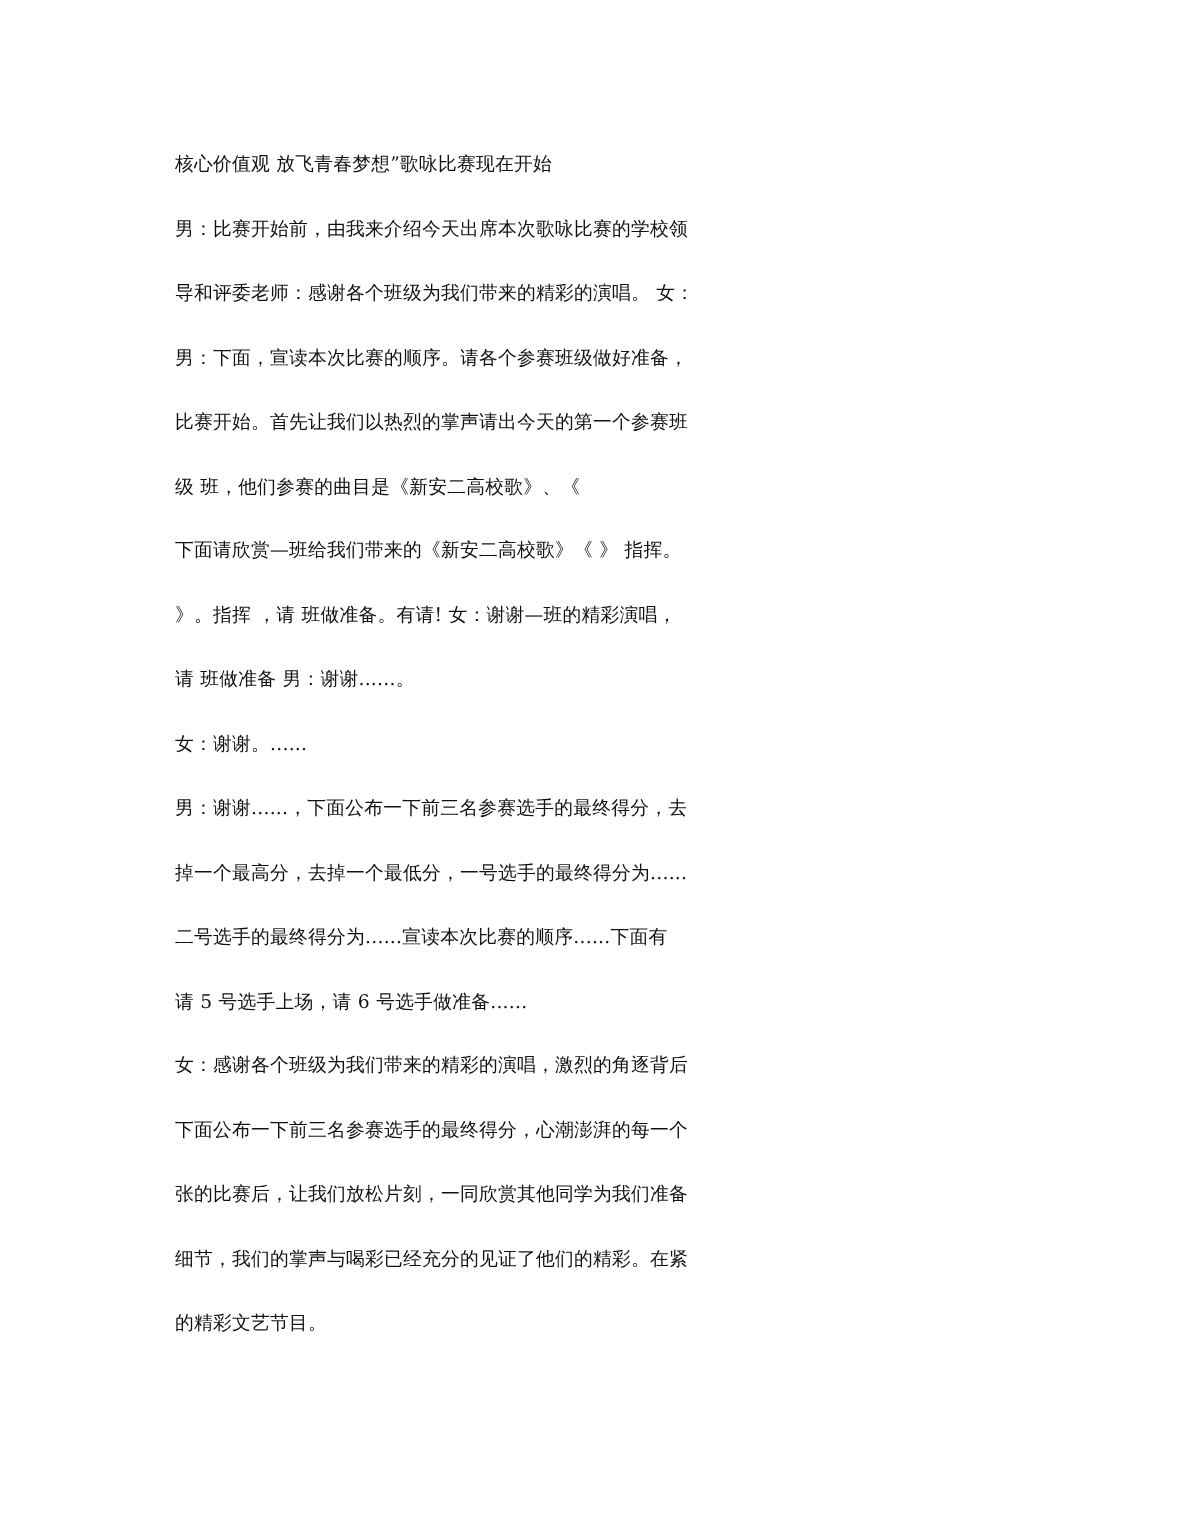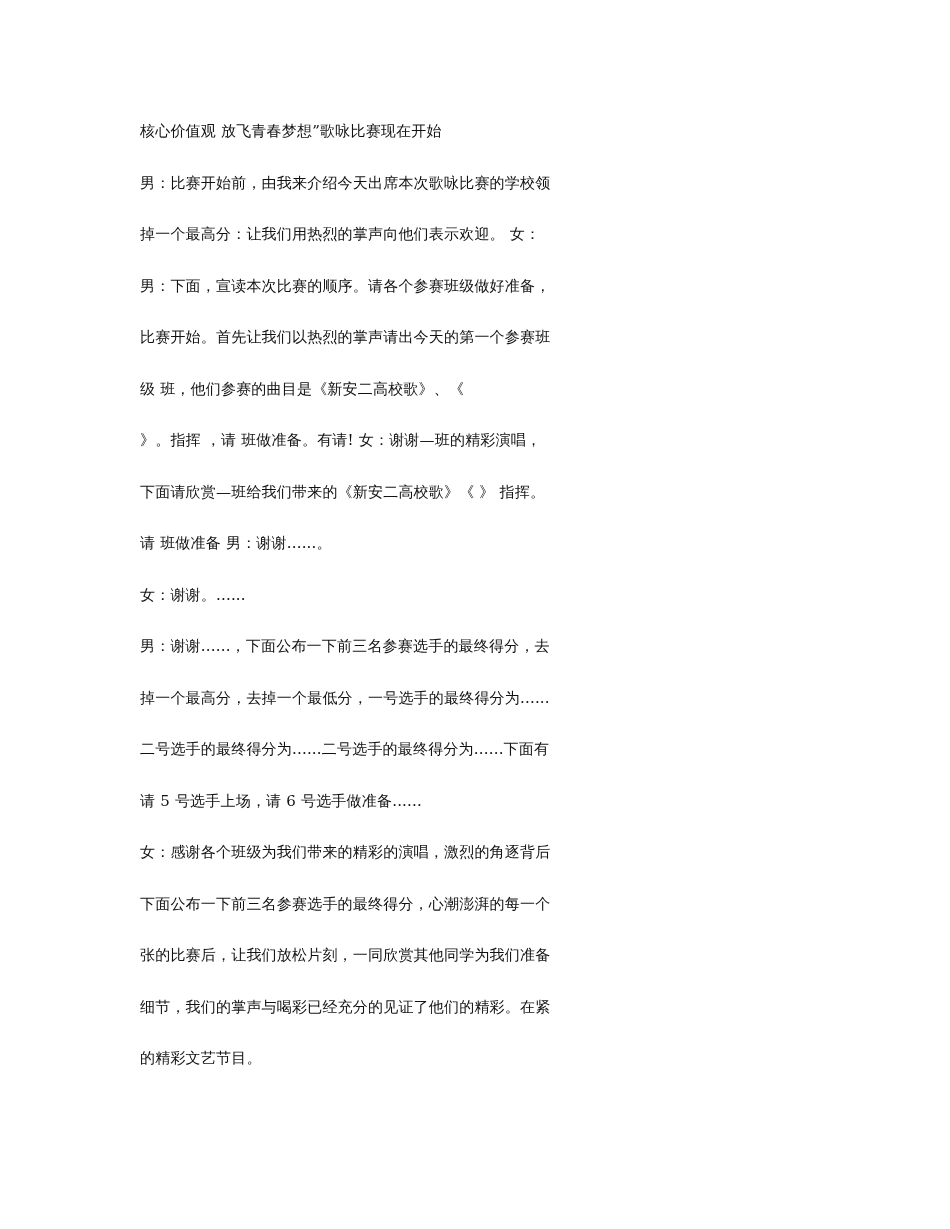--- a/index.html
+++ b/index.html
@@ -37,31 +37,31 @@
       letter-spacing: 0.2px;
     }
   </style>
 </head>
 <body>
 
 <div class="page">
   <div class="content">
     <div class="line">核心价值观 放飞青春梦想”歌咏比赛现在开始</div>
     <div class="line">男：比赛开始前，由我来介绍今天出席本次歌咏比赛的学校领</div>
-    <div class="line">掉一个最高分：让我们用热烈的掌声向他们表示欢迎。 女：</div>
+    <div class="line">导和评委老师：感谢各个班级为我们带来的精彩的演唱。 女：</div>
     <div class="line">男：下面，宣读本次比赛的顺序。请各个参赛班级做好准备，</div>
     <div class="line">比赛开始。首先让我们以热烈的掌声请出今天的第一个参赛班</div>
     <div class="line">级 班，他们参赛的曲目是《新安二高校歌》、《</div>
+    <div class="line">下面请欣赏—班给我们带来的《新安二高校歌》《 》 指挥。</div>
     <div class="line">》。指挥 ，请 班做准备。有请! 女：谢谢—班的精彩演唱，</div>
-    <div class="line">下面请欣赏—班给我们带来的《新安二高校歌》《 》 指挥。</div>
     <div class="line">请 班做准备 男：谢谢......。</div>
     <div class="line">女：谢谢。......</div>
     <div class="line">男：谢谢......，下面公布一下前三名参赛选手的最终得分，去</div>
     <div class="line">掉一个最高分，去掉一个最低分，一号选手的最终得分为......</div>
-    <div class="line">二号选手的最终得分为......二号选手的最终得分为......下面有</div>
+    <div class="line">二号选手的最终得分为......宣读本次比赛的顺序......下面有</div>
     <div class="line">请 5 号选手上场，请 6 号选手做准备......</div>
     <div class="line">女：感谢各个班级为我们带来的精彩的演唱，激烈的角逐背后</div>
     <div class="line">下面公布一下前三名参赛选手的最终得分，心潮澎湃的每一个</div>
     <div class="line">张的比赛后，让我们放松片刻，一同欣赏其他同学为我们准备</div>
     <div class="line">细节，我们的掌声与喝彩已经充分的见证了他们的精彩。在紧</div>
     <div class="line">的精彩文艺节目。</div>
   </div>
 </div>
 
 </body></html>

